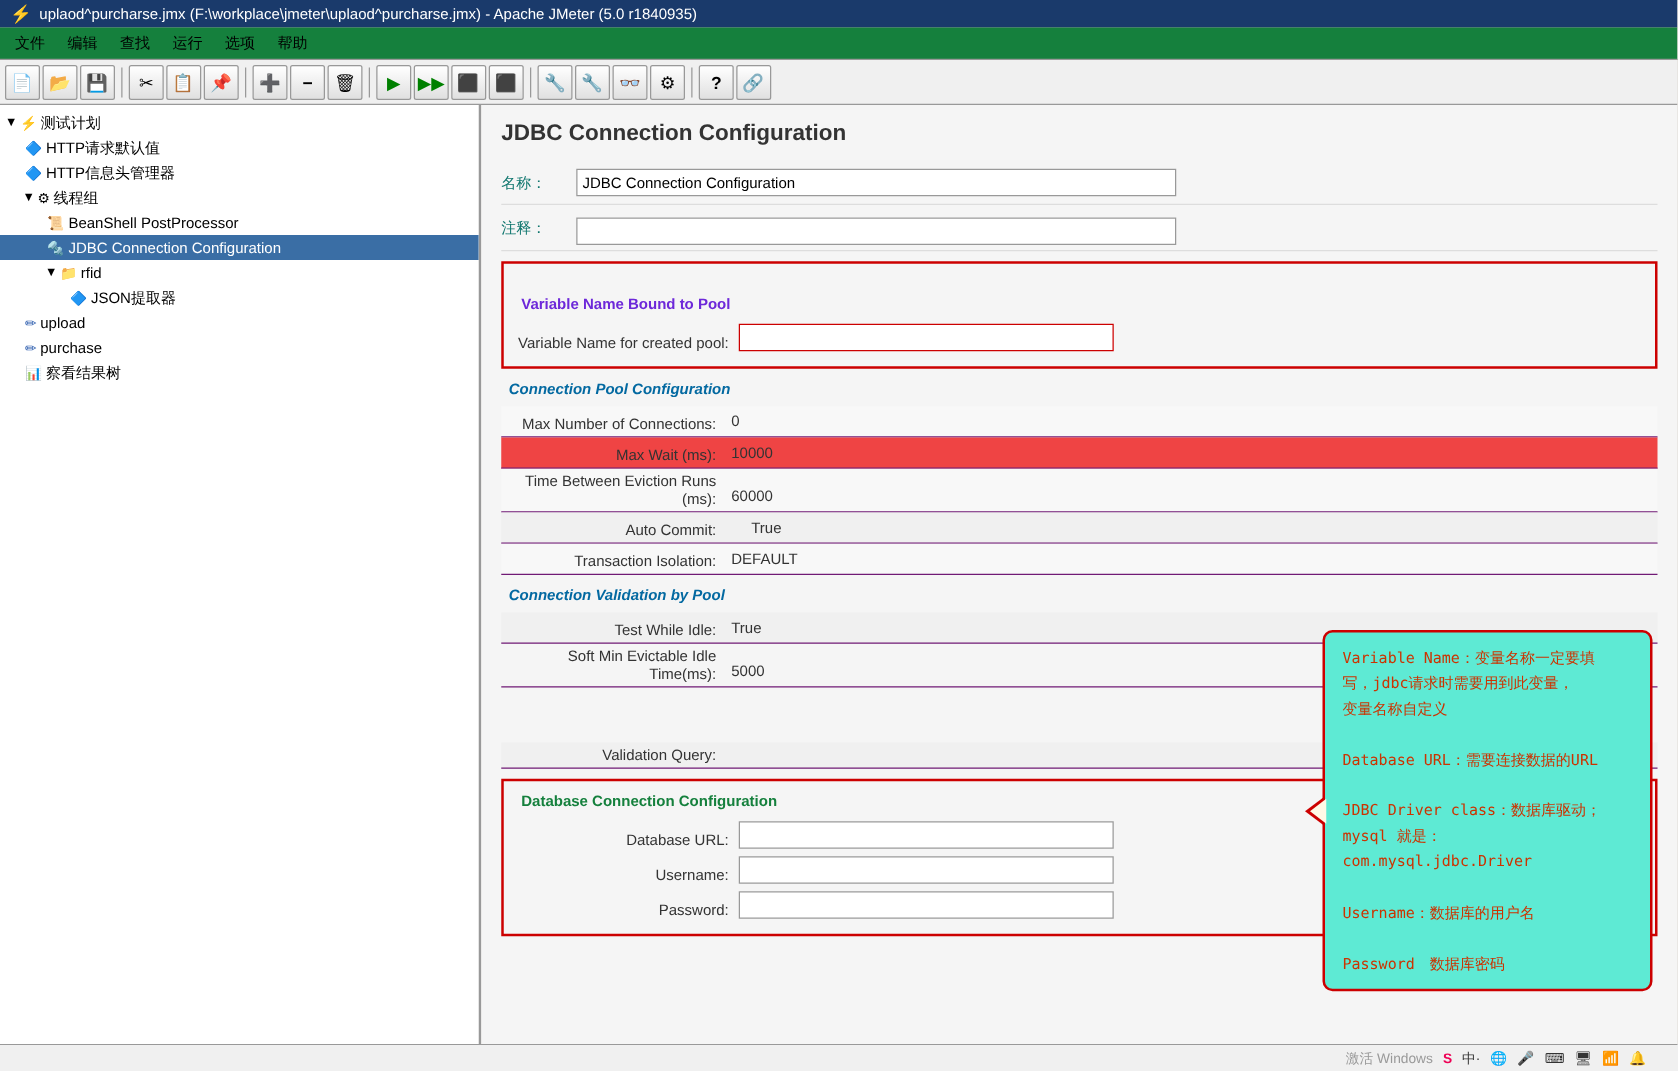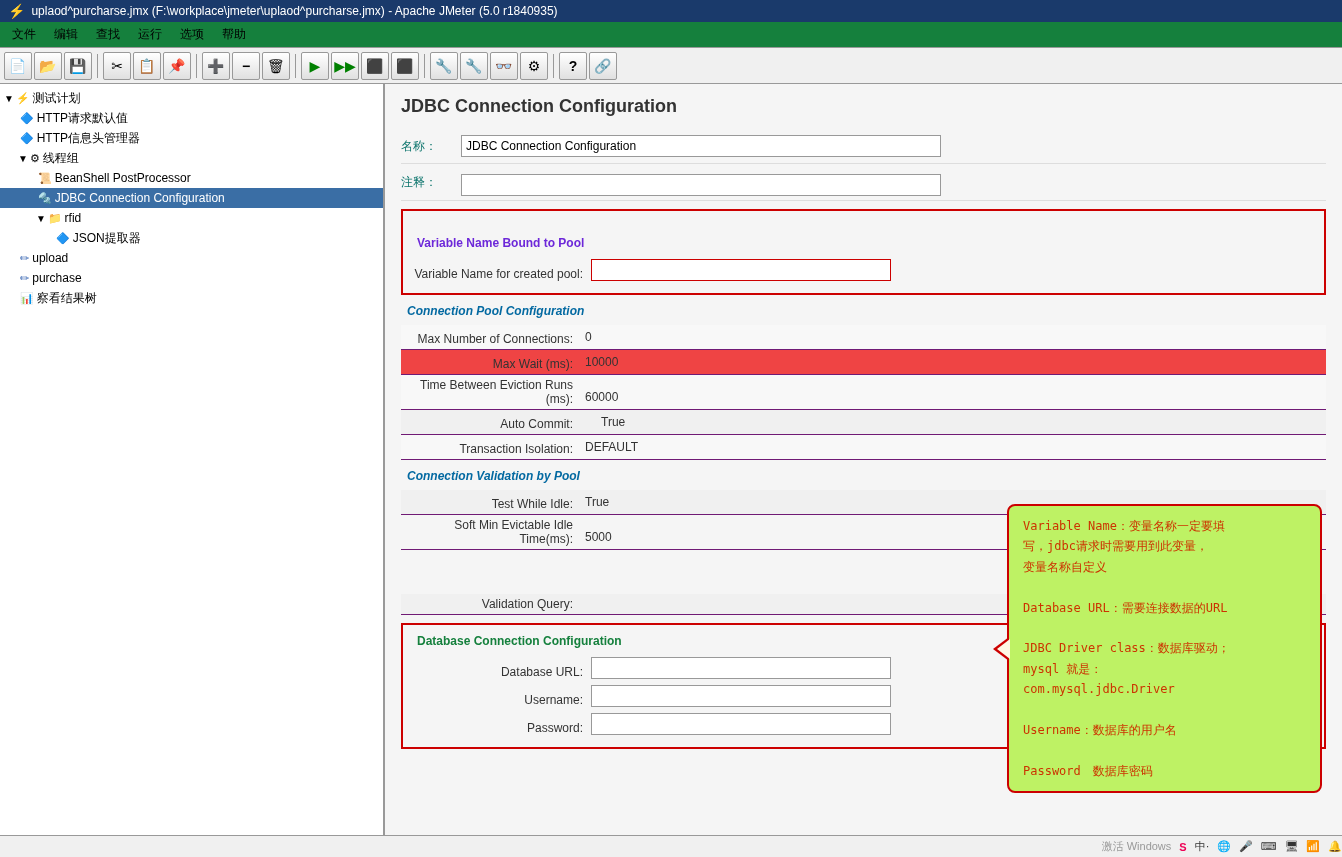--- a/index.html
+++ b/index.html
@@ -140,42 +140,42 @@
       margin-bottom: 4px;
     }
 
     
     .status-bar {
       height: 22px;
       background: #f0f0f0;
       border-top: 1px solid #999;
       display: flex;
       align-items: center;
-      padding: 0 0;
+      padding: 0 25px;
       font-size: 11px;
       color: #333;
       position: fixed;
       bottom: 0;
       width: 100%;
       justify-content: flex-end;
     }
     .status-right {
       margin-left: auto;
       display: flex;
       align-items: center;
       gap: 8px;
     }
 
     
     .tooltip-bubble {
       position: absolute;
       right: 20px;
       top: 420px;
-      width: 315px;
-      background: #bef264;
+      width: 264px;
+      background: #5eead4;
       border: 2px solid #cc0000;
       border-radius: 8px;
       padding: 10px 14px;
       font-size: 12px;
       color: #cc3300;
       line-height: 1.6;
       z-index: 100;
     }
     .tooltip-bubble::before {
       content: '';

